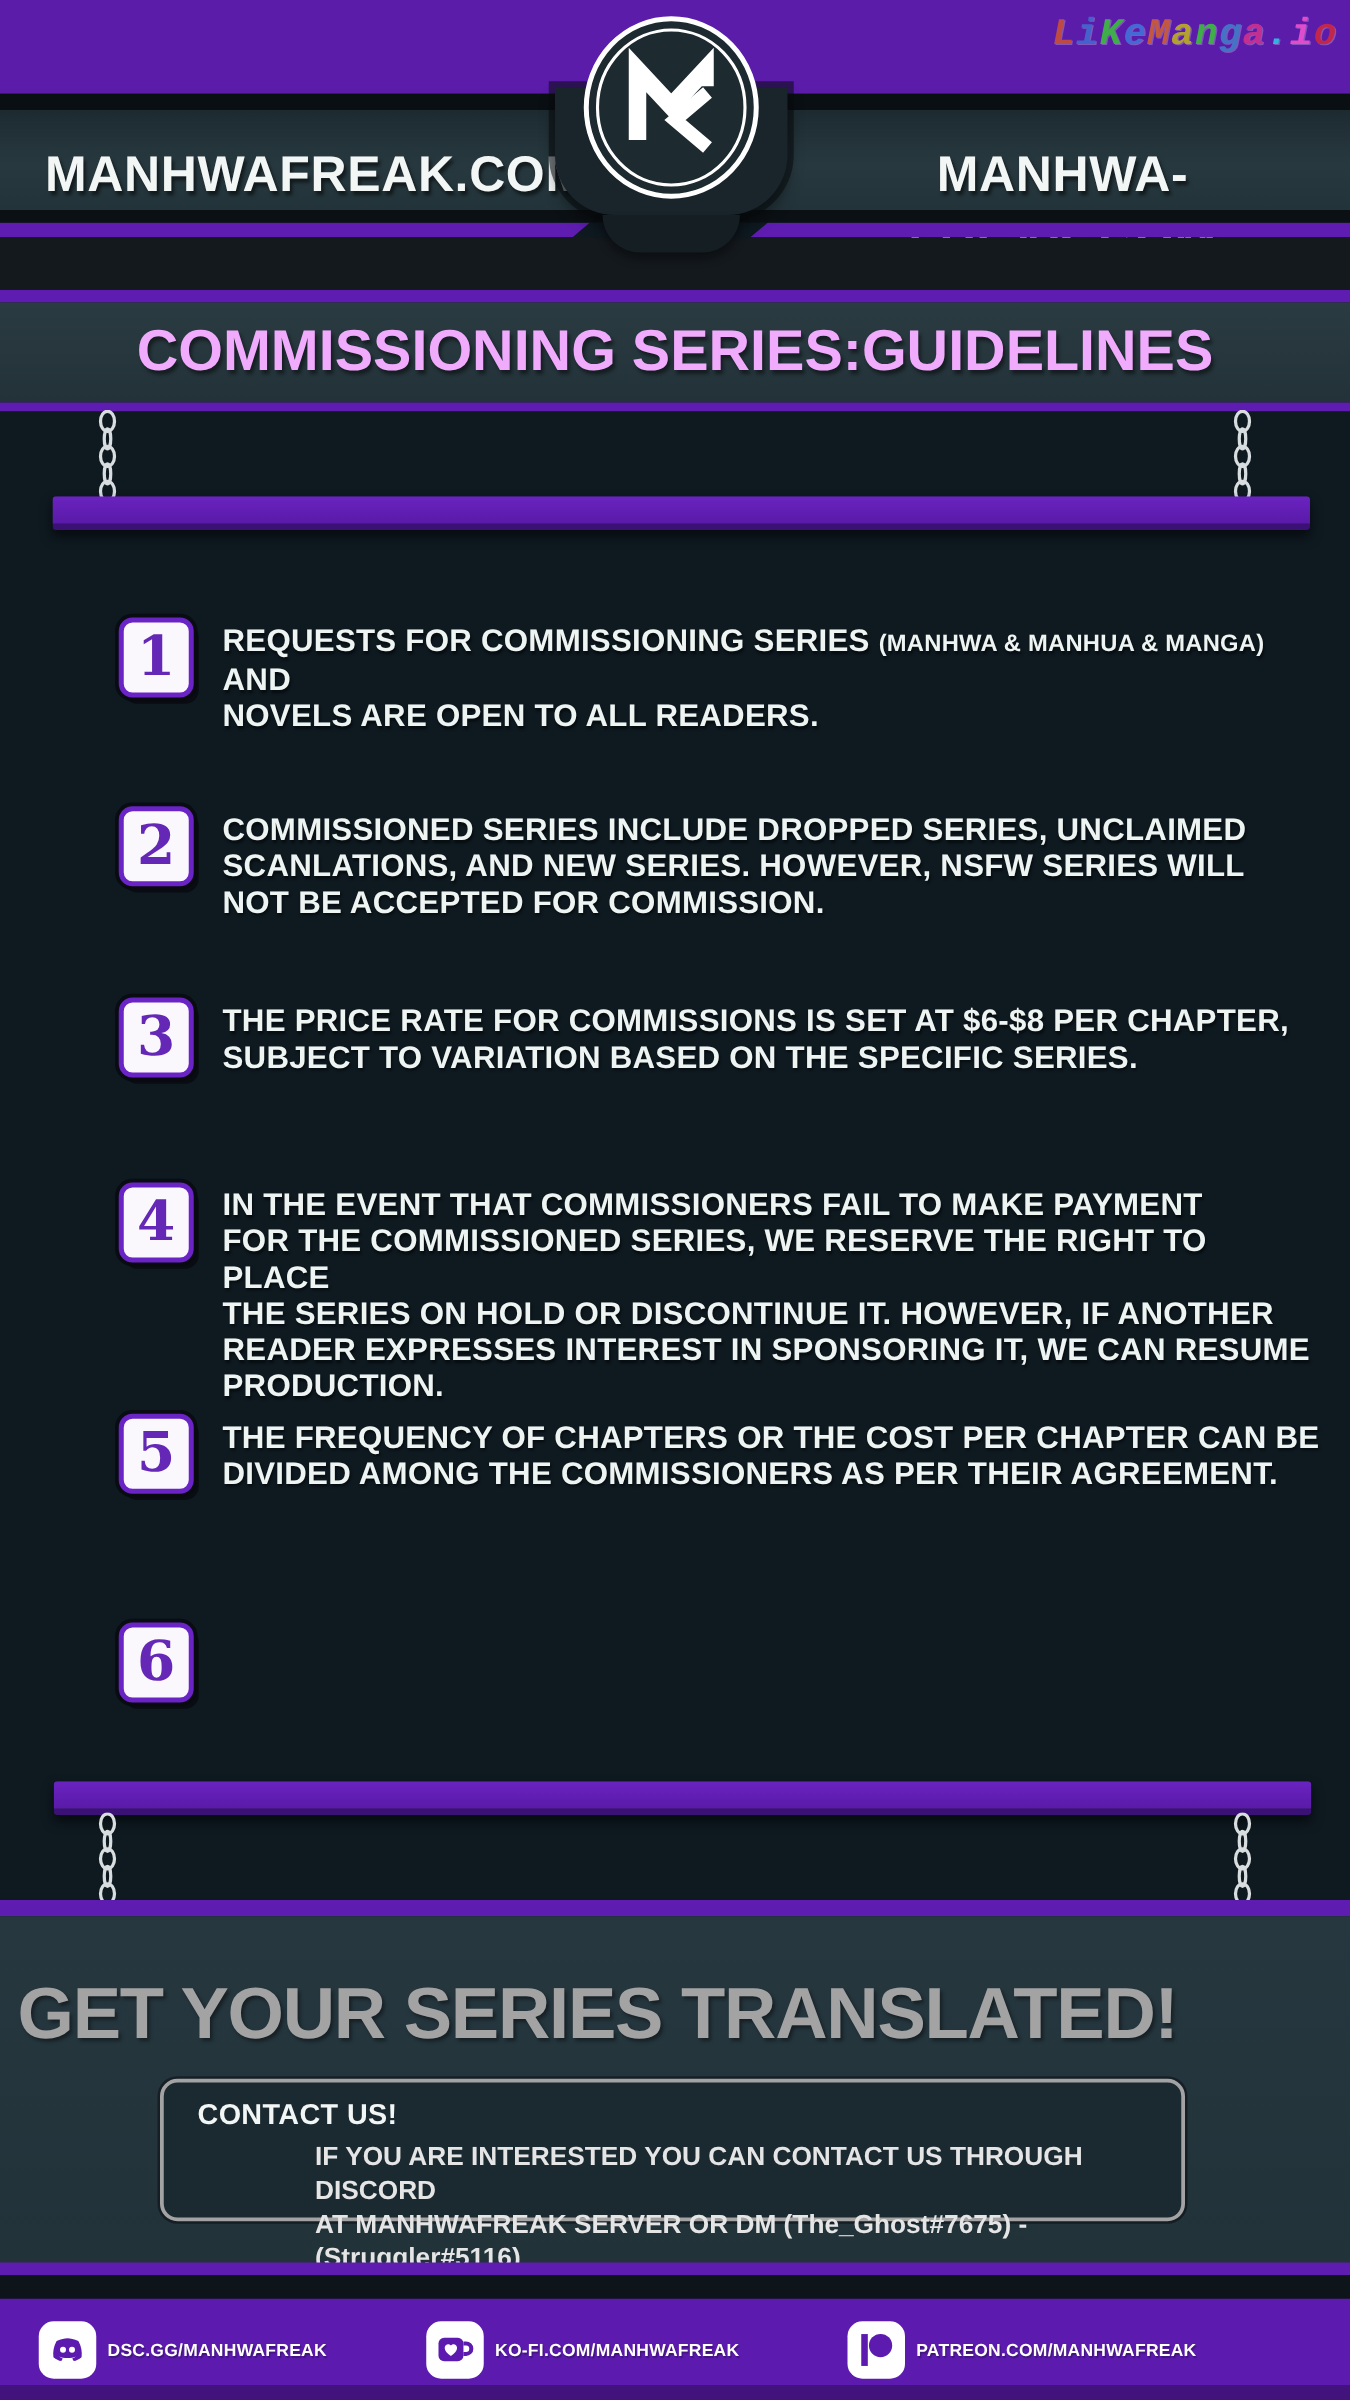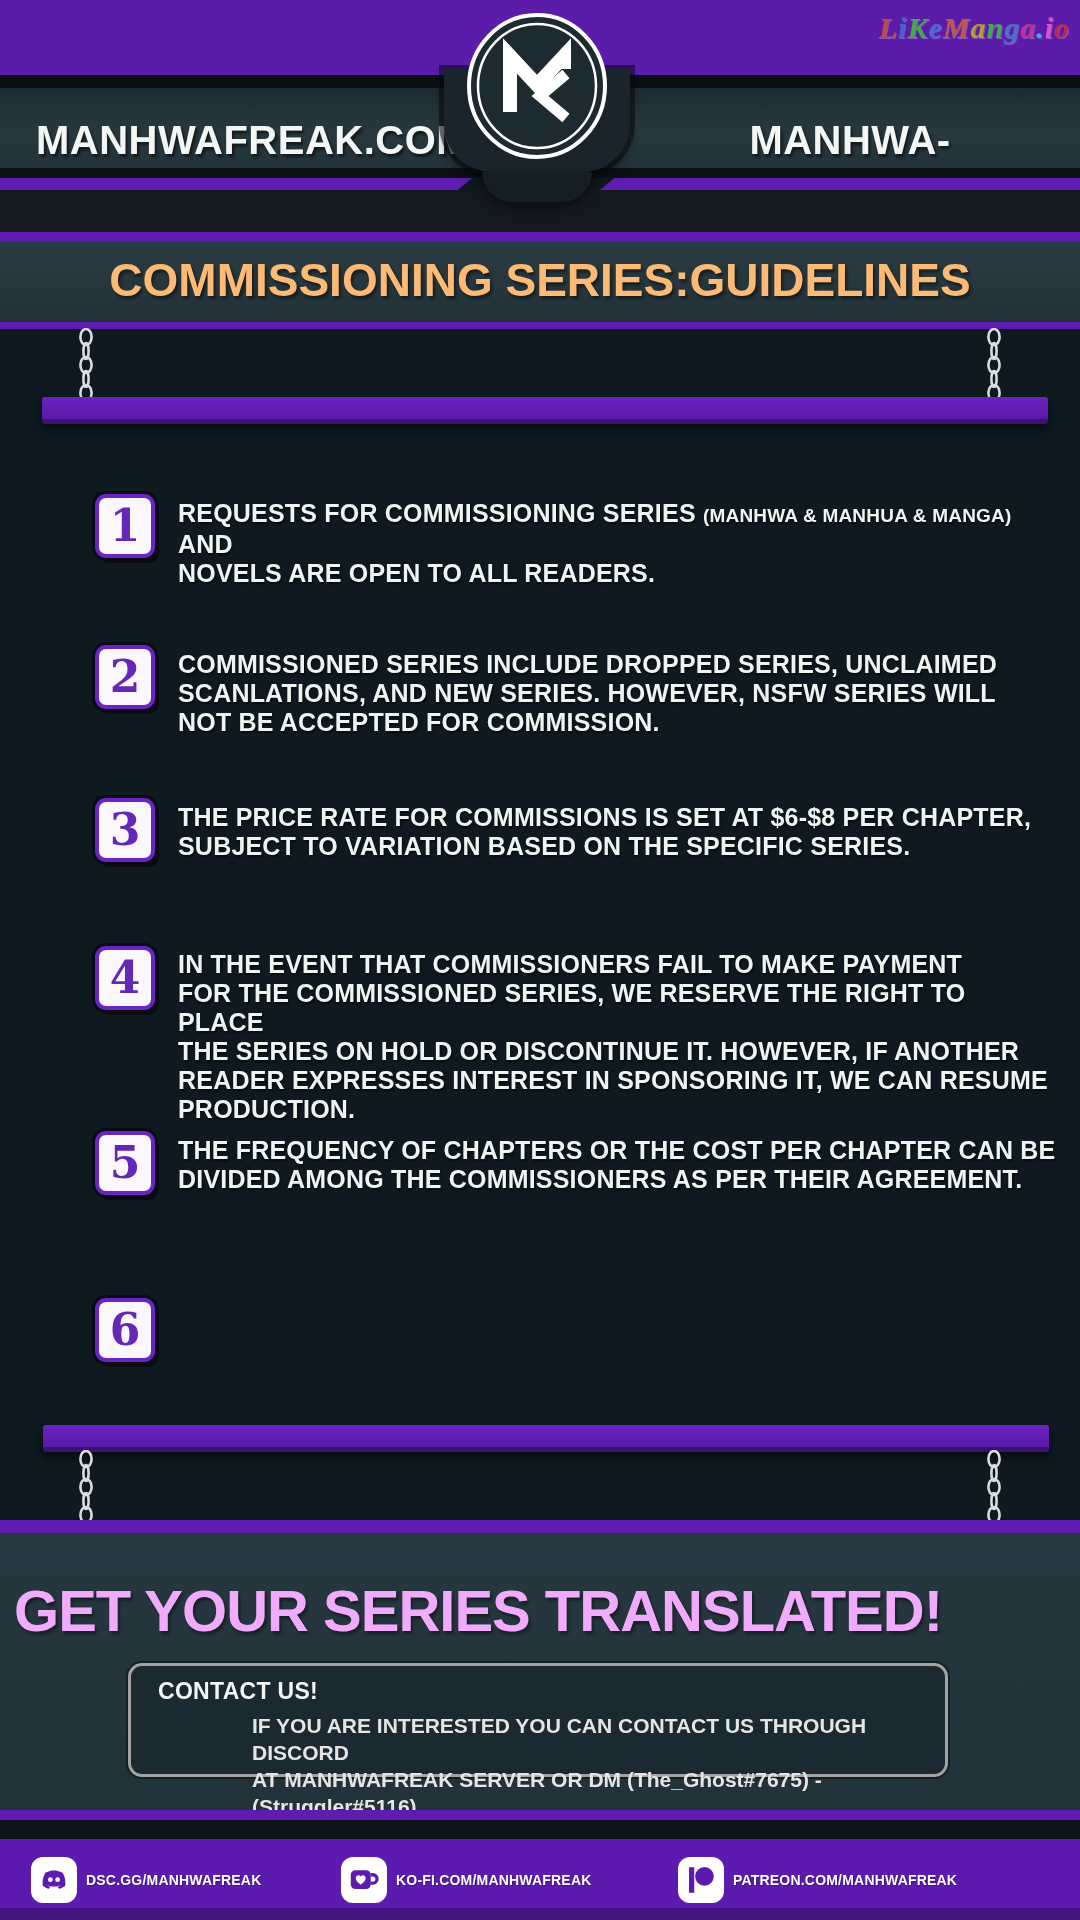--- a/index.html
+++ b/index.html
@@ -21,30 +21,30 @@
     clip-path:polygon(0 0,100% 0,97% 100%,0 100%);}
   .strip-a-right{left:600px;top:178px;width:480px;height:12px;background:#5e1db0;
     clip-path:polygon(3% 0,100% 0,100% 100%,0 100%);}
   .band-dark-c{left:0;top:190px;width:1080px;height:42px;background:#14191e;}
   .strip-b{left:0;top:232px;width:1080px;height:10px;background:#5e1db0;}
   .title-band{left:0;top:242px;width:1080px;height:80px;
     background:linear-gradient(180deg,#2a3b41 0%,#223238 100%);}
   .strip-c{left:0;top:322px;width:1080px;height:7px;background:#5e1db0;}
 
   .watermark{left:640px;top:6px;width:430px;height:44px;text-align:right;
-    font-family:Liberation Serif, serif;font-weight:bold;font-style:italic;
+    font-family:Liberation Mono, monospace;font-weight:bold;font-style:italic;
     font-size:30px;letter-spacing:1px;line-height:44px;
     text-shadow:1px 1px 0 rgba(255,255,255,.25);}
   .site-name{top:112px;height:56px;line-height:56px;color:#f2f6f5;
     font-size:40px;font-weight:700;letter-spacing:.5px;
     text-shadow:2px 3px 3px rgba(0,0,0,.55);}
   .site-left{left:36px;width:400px;text-align:center;}
   .site-right{left:650px;width:400px;text-align:center;}
 
-  .page-title{left:0;top:253px;width:1080px;text-align:center;color:#fdba74;
+  .page-title{left:0;top:253px;width:1080px;text-align:center;color:#f0abfc;
     font-size:46px;font-weight:700;letter-spacing:0;
     text-shadow:2px 3px 3px rgba(0,0,0,.45);}
 
   
   .logo-badge{left:444px;top:70px;width:186px;height:102px;background:#19252b;
     border-radius:0 0 48px 48px;box-shadow:0 0 0 5px rgba(7,11,14,.55),0 8px 12px rgba(0,0,0,.45);}
   .logo-tab{left:482px;top:172px;width:110px;height:30px;background:#141e23;
     border-radius:0 0 34px 34px;box-shadow:0 5px 8px rgba(0,0,0,.4);}
   .logo-circle{left:466px;top:12px;width:142px;height:148px;}
 
@@ -72,21 +72,21 @@
   .nb2{top:645px;} .t2{top:650px;}
   .nb3{top:798px;} .t3{top:803px;}
   .nb4{top:946px;} .t4{top:950px;}
   .nb5{top:1131px;} .t5{top:1136px;}
   .nb6{top:1298px;} .t6{top:1303px;}
 
   
   .strip-d{left:0;top:1520px;width:1080px;height:13px;background:#5e1db0;}
   .cta-band{left:0;top:1533px;width:1080px;height:279px;
     background:linear-gradient(180deg,#26373f 0%,#223239 100%);}
-  .cta-heading{left:0;top:1577px;width:956px;text-align:center;color:#f0abfc;
+  .cta-heading{left:0;top:1577px;width:956px;text-align:center;color:#a3a3a3;
     font-size:58px;font-weight:700;letter-spacing:-1px;
     text-shadow:2px 3px 3px rgba(0,0,0,.4);}
   .contact-box{left:128px;top:1663px;width:814px;height:108px;background:#1b2930;
     border:3px solid #a3a3a3;border-radius:14px;box-shadow:0 0 0 2px rgba(8,10,16,.5);}
   .contact-title{position:absolute;left:27px;top:12px;color:#f2f6f5;
     font-size:23px;font-weight:700;letter-spacing:.3px;}
   .contact-lines{position:absolute;left:76px;top:46px;color:#e5e5e5;
     font-size:21px;font-weight:700;line-height:27px;white-space:pre-line;margin-left:45px;}
   .strip-e{left:0;top:1810px;width:1080px;height:10px;background:#5e1db0;}
   .band-dark-d{left:0;top:1820px;width:1080px;height:19px;background:#0d151b;}

